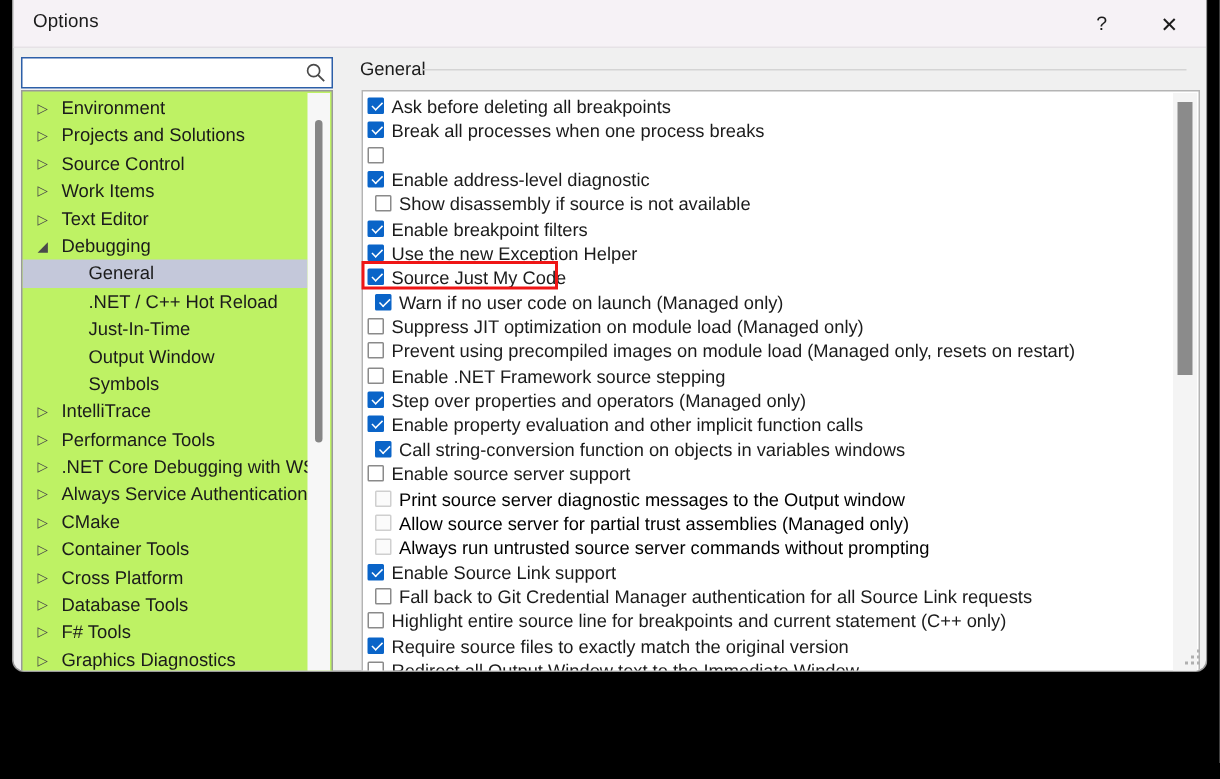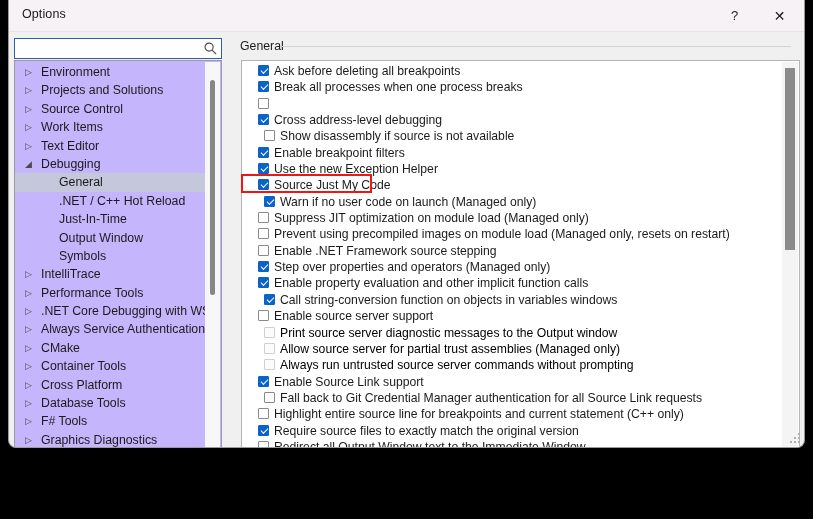--- a/index.html
+++ b/index.html
@@ -89,21 +89,21 @@
     width: 15px; height: 15px;
   }
 
   
   #tree-panel {
     position: absolute;
     left: 5px;
     top: 60px;
     width: 208px;
     height: 404px;
-    background: #c4b5fd;
+    background: #bef264;
     border: 1px solid #9a9a9a;
     box-sizing: border-box;
     overflow: hidden;
   }
   #tree-list {
     position: absolute;
     left: 0; top: 2px;
     width: 190px;
   }
   .tree-item {
@@ -192,25 +192,25 @@
   #options-list {
     position: absolute;
     left: 0; top: 2px;
     width: 540px;
   }
   .opt-row {
     position: relative;
     height: 16.35px;
     line-height: 16.35px;
     white-space: nowrap;
-    padding-left: 16px;
+    padding-left: 3px;
     font-size: 12.2px;
     color: #1b1b1b;
   }
-  .opt-row.lvl1 { padding-left: 22px; }
+  .opt-row.lvl1 { padding-left: 8px; }
   .opt-row.disabled { color: #000000; }
 
   .cb {
     display: inline-block;
     width: 11px;
     height: 11px;
     box-sizing: border-box;
     vertical-align: -1px;
     margin-right: 5px;
     position: relative;
@@ -360,21 +360,21 @@
   </div>
 
   <div id="group-label">General</div>
   <div id="group-rule"></div>
 
   <div id="options-panel">
     <div id="options-list">
         <div class="opt-row"><span class="cb checked"></span><span>Ask before deleting all breakpoints</span></div>
         <div class="opt-row"><span class="cb checked"></span><span>Break all processes when one process breaks</span></div>
         <div class="opt-row"><span class="cb"></span></div>
-        <div class="opt-row"><span class="cb checked"></span><span>Cross address-level debugging</span></div>
+        <div class="opt-row"><span class="cb checked"></span><span>Enable address-level diagnostic</span></div>
         <div class="opt-row lvl1"><span class="cb"></span><span>Show disassembly if source is not available</span></div>
         <div class="opt-row"><span class="cb checked"></span><span>Enable breakpoint filters</span></div>
         <div class="opt-row"><span class="cb checked"></span><span>Use the new Exception Helper</span></div>
         <div class="opt-row"><span class="cb checked"></span><span>Source Just My Code</span></div>
         <div class="opt-row lvl1"><span class="cb checked"></span><span>Warn if no user code on launch (Managed only)</span></div>
         <div class="opt-row"><span class="cb"></span><span>Suppress JIT optimization on module load (Managed only)</span></div>
         <div class="opt-row"><span class="cb"></span><span>Prevent using precompiled images on module load (Managed only, resets on restart)</span></div>
         <div class="opt-row"><span class="cb"></span><span>Enable .NET Framework source stepping</span></div>
         <div class="opt-row"><span class="cb checked"></span><span>Step over properties and operators (Managed only)</span></div>
         <div class="opt-row"><span class="cb checked"></span><span>Enable property evaluation and other implicit function calls</span></div>

